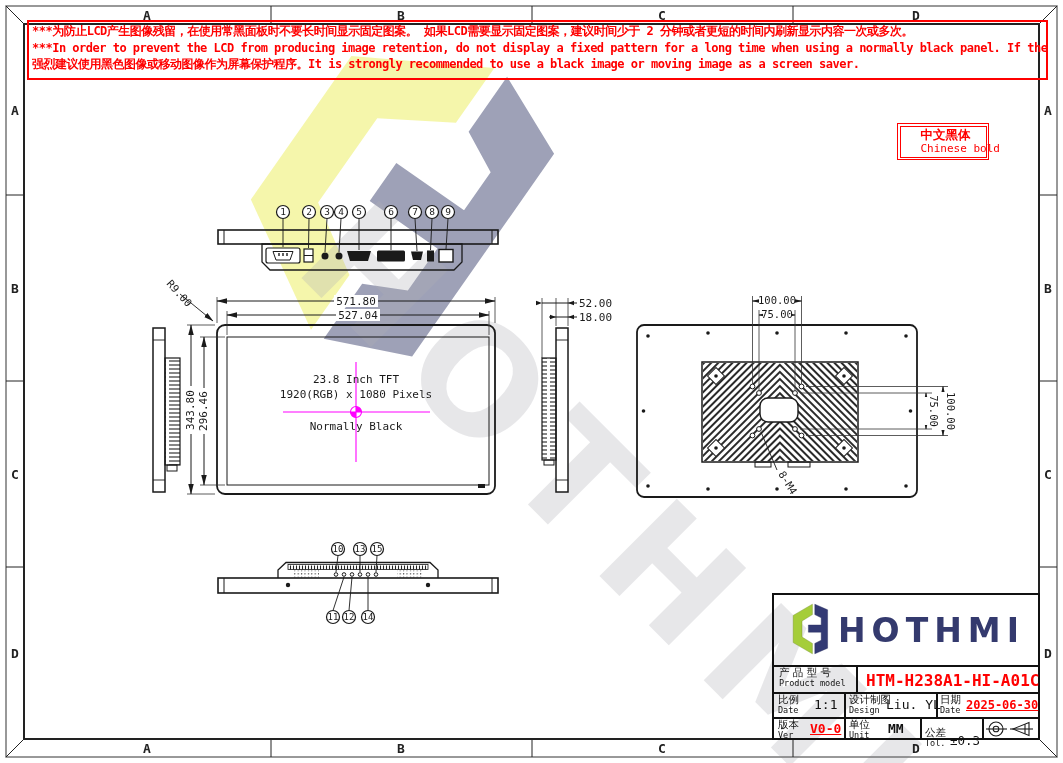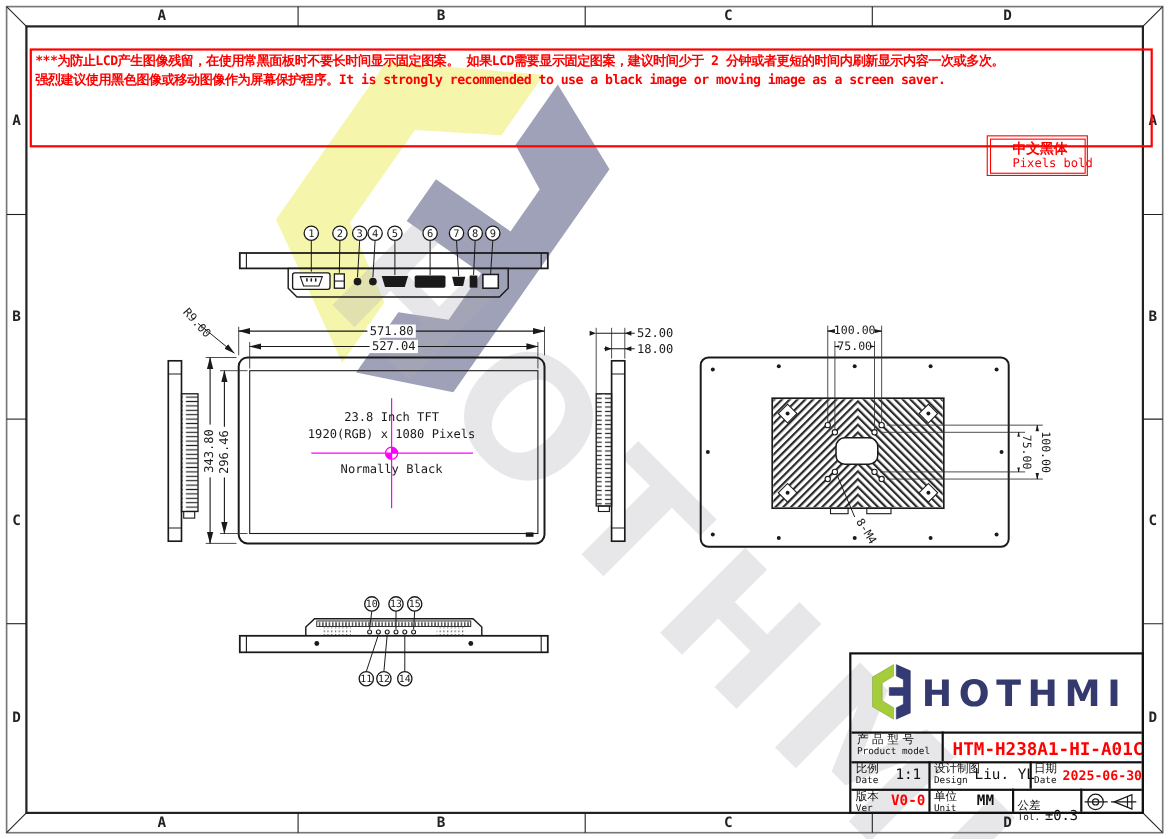--- a/index.html
+++ b/index.html
@@ -3,42 +3,42 @@
 <meta charset="utf-8">
 <style>
   html,body{margin:0;padding:0;background:#fff;}
   #sheet{position:relative;width:1063px;height:763px;background:#ffffff;overflow:hidden;
          font-family:"DejaVu Sans Mono","DejaVu Sans",sans-serif;}
   .abs{position:absolute;}
   
   .grid-letter{position:absolute;font:bold 13px "DejaVu Sans Mono",monospace;color:#222;
                transform:translate(-50%,-50%);}
   
-  #warning-box{left:27px;top:44px;width:1021px;height:90px;border:2px solid #ff0000;
+  #warning-box{left:27px;top:20px;width:1021px;height:60px;border:2px solid #ff0000;
                box-sizing:border-box;padding:1px 3px;overflow:hidden;}
   #warning-box .wline{color:#ff0000;font-size:12px;letter-spacing:-0.5px;line-height:16.5px;
                white-space:pre;font-weight:bold;}
   
   #note-box{left:897px;top:123px;width:92px;height:37px;border:1.5px solid #ff0000;box-sizing:border-box;padding:1.5px;}
   #note-box .inner{border:1px solid #ff0000;height:100%;box-sizing:border-box;padding:0 20px;}
   #note-box .l1{color:#ff0000;font-size:12.5px;font-weight:bold;line-height:15px;white-space:nowrap;
                 font-family:"DejaVu Sans",sans-serif;}
   #note-box .l2{color:#ff0000;font-size:11px;line-height:13px;white-space:nowrap;}
   
   #wm-text{left:390px;top:170px;transform:rotate(45deg);transform-origin:0 0;
            font:bold 150px "DejaVu Sans",sans-serif;letter-spacing:22px;
            color:rgba(174,174,182,0.30);white-space:nowrap;}
   
   #title-block{left:772px;top:593px;width:268px;height:147px;border:2px solid #111;box-sizing:border-box;}
   .tbline{position:absolute;background:#111;}
   .lab{position:absolute;color:#111;}
   .lab .cn{font:10.5px "DejaVu Sans",sans-serif;line-height:11px;white-space:nowrap;}
   .lab .en{font:8.5px "DejaVu Sans Mono",monospace;line-height:10px;white-space:nowrap;}
   .val{position:absolute;font:13px "DejaVu Sans Mono",monospace;color:#111;white-space:nowrap;}
-  .redval{color:#ff0000;font-weight:bold;}
+  .redval{color:#ff0000;font-weight:bold;text-decoration:underline;}
   #brand-text{left:64px;top:16px;font:bold 33px "DejaVu Sans",sans-serif;letter-spacing:6px;
               color:#343a6e;}
   #model-value{left:92px;top:76px;font:bold 16px "DejaVu Sans Mono",monospace;color:#ff0000;white-space:nowrap;}
   svg text{font-family:"DejaVu Sans Mono",monospace;fill:#1a1a1a;}
 </style>
 </head>
 <body>
 
 <div id="sheet">
 
@@ -106,27 +106,28 @@
   <div class="grid-letter" style="left:15px;top:288px">B</div>
   <div class="grid-letter" style="left:15px;top:474px">C</div>
   <div class="grid-letter" style="left:15px;top:653px">D</div>
   <div class="grid-letter" style="left:1048px;top:110px">A</div>
   <div class="grid-letter" style="left:1048px;top:288px">B</div>
   <div class="grid-letter" style="left:1048px;top:474px">C</div>
   <div class="grid-letter" style="left:1048px;top:653px">D</div>
 
   <div id="warning-box" class="abs">
     <div class="wline">***为防止LCD产生图像残留，在使用常黑面板时不要长时间显示固定图案。 如果LCD需要显示固定图案，建议时间少于 2 分钟或者更短的时间内刷新显示内容一次或多次。</div>
+    <div class="wline">***In order to prevent the LCD from producing image retention, do not display a fixed pattern for a long time when using a normally black panel. If the</div>
     <div class="wline">强烈建议使用黑色图像或移动图像作为屏幕保护程序。It is strongly recommended to use a black image or moving image as a screen saver.</div>
   </div>
 
   <div id="note-box" class="abs">
     <div class="inner">
       <div class="l1">中文黑体</div>
-      <div class="l2">Pixels bold</div>
+      <div class="l2">Chinese bold</div>
     </div>
   </div>
 
   <svg class="abs" style="left:200px;top:195px" width="320" height="85">
     <rect x="18" y="35" width="280" height="14" fill="none" stroke="#1a1a1a" stroke-width="1.6"></rect>
     <line x1="24" y1="35" x2="24" y2="49" stroke="#1a1a1a" stroke-width="1"></line>
     <line x1="292" y1="35" x2="292" y2="49" stroke="#1a1a1a" stroke-width="1"></line>
     <path d="M62,49 H262 V67 L254,75 H70 L62,67 Z" fill="none" stroke="#1a1a1a" stroke-width="1.3"></path>
 
     <rect x="66" y="53" width="34" height="15" rx="2" fill="#fff" stroke="#1a1a1a" stroke-width="1.2"></rect>

